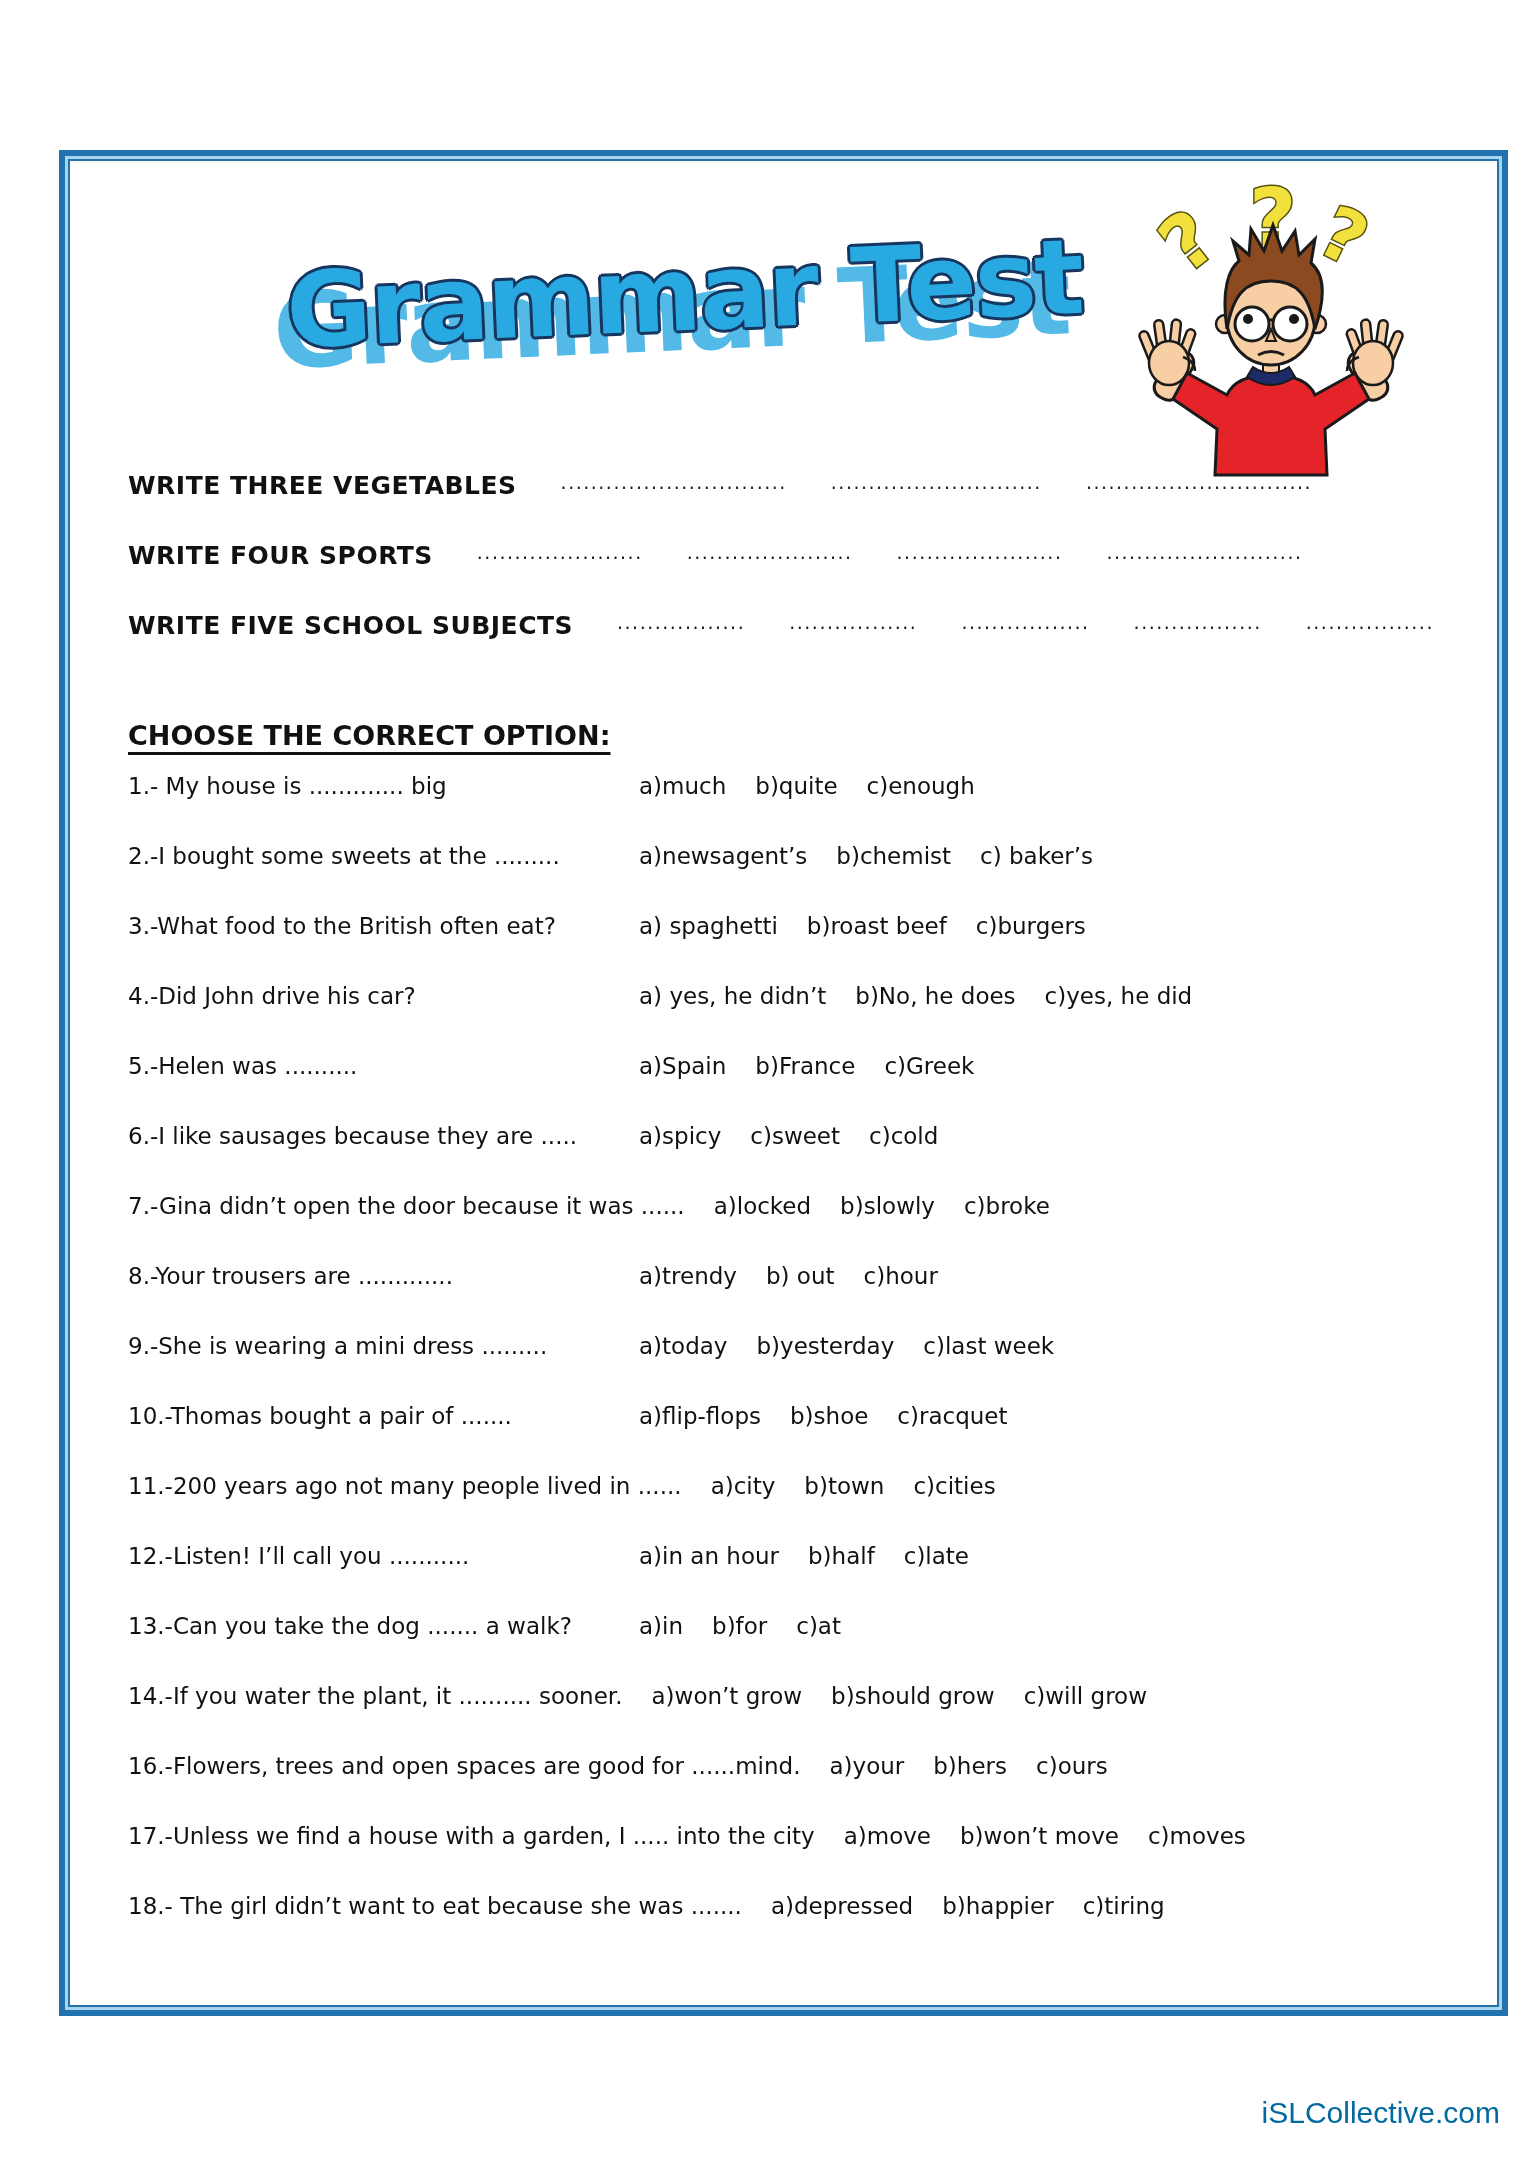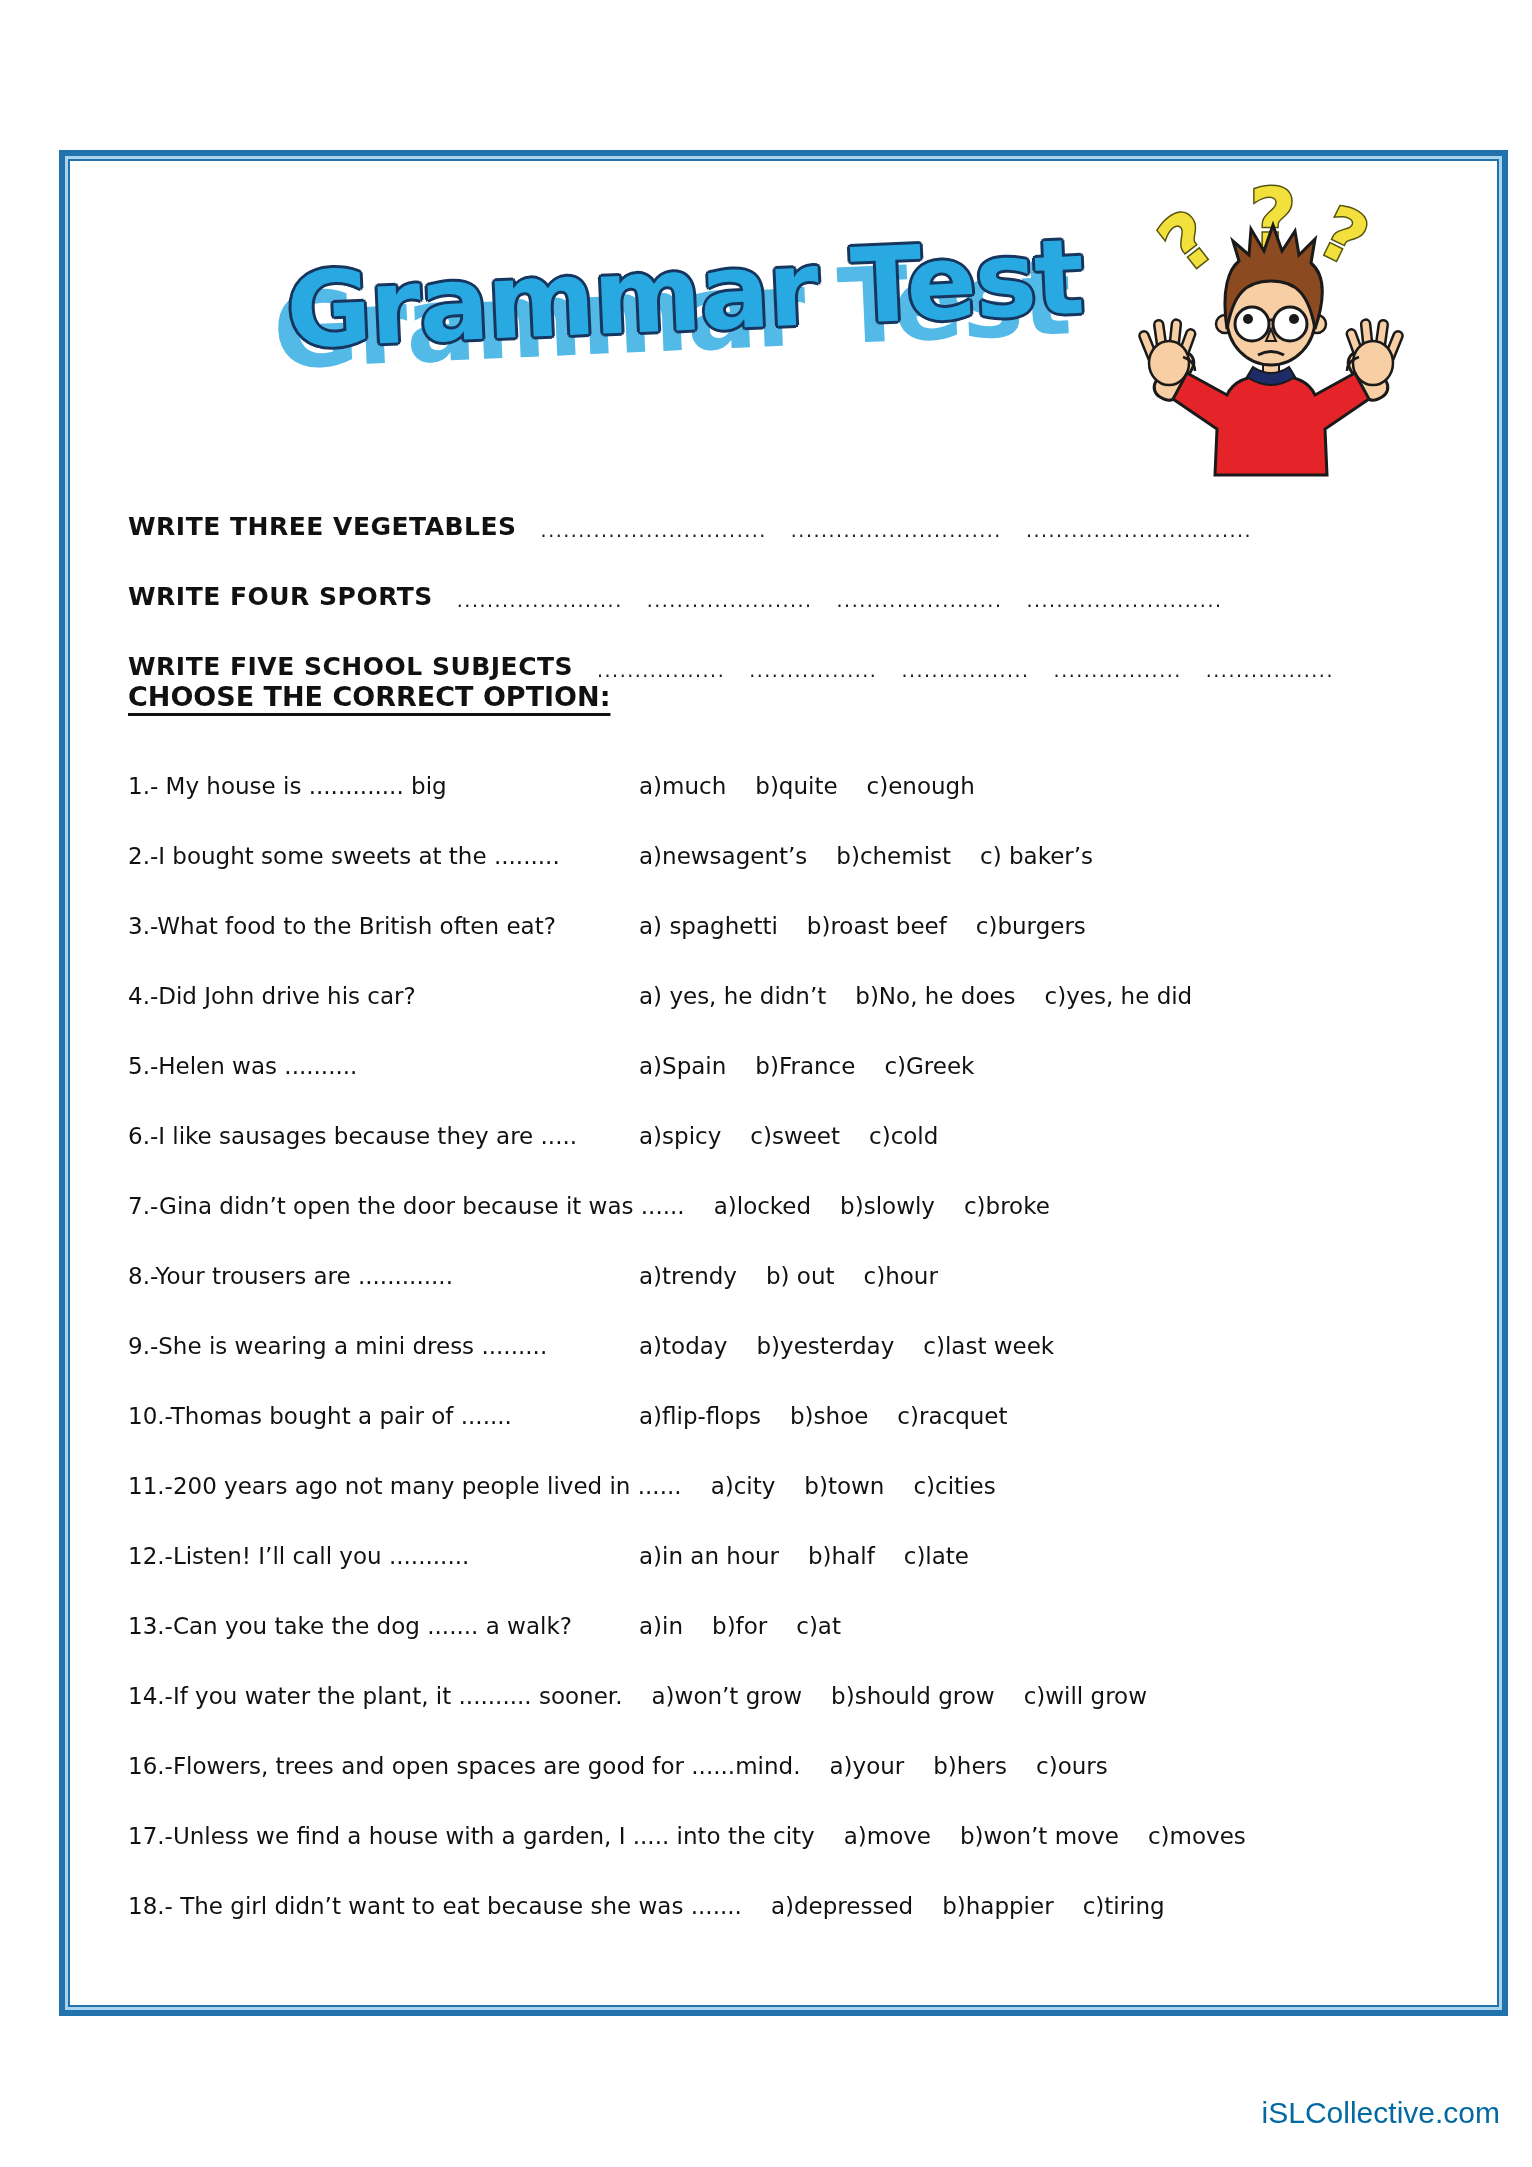--- a/index.html
+++ b/index.html
@@ -25,27 +25,27 @@
     font-size:104px;font-weight:800;letter-spacing:-2px;color:#29a9e1;
     transform:rotate(-2.5deg);
     text-shadow:
       3px 0 0 #16365f,-3px 0 0 #16365f,0 3px 0 #16365f,0 -3px 0 #16365f,
       2px 2px 0 #16365f,-2px -2px 0 #16365f,2px -2px 0 #16365f,-2px 2px 0 #16365f,
       -14px 20px 0 #53b9e6;
   }
   .boy{position:absolute;right:18px;top:8px;width:300px;height:310px;}
 
   
-  .write-row{display:flex;align-items:flex-end;height:70px;gap:24px;}
+  .write-row{display:flex;align-items:flex-start;height:70px;gap:44px;}
   .write-label{font-weight:bold;font-size:25px;letter-spacing:.5px;white-space:nowrap;}
   .blank{font-size:19px;letter-spacing:1.5px;white-space:nowrap;color:#1a1a1a;}
 
   
   .section-heading{
-    height:70px;display:flex;align-items:flex-start;font-weight:bold;font-size:27px;
+    height:70px;display:flex;align-items:flex-end;font-weight:bold;font-size:27px;
   }
   .section-heading span{
     text-decoration:underline;text-decoration-thickness:2.5px;text-underline-offset:7px;
   }
 
   
   .q-row{display:flex;align-items:center;height:70px;gap:29px;font-size:23px;}
   .q-text{min-width:482px;white-space:nowrap;}
   .q-opt{white-space:nowrap;}
 

